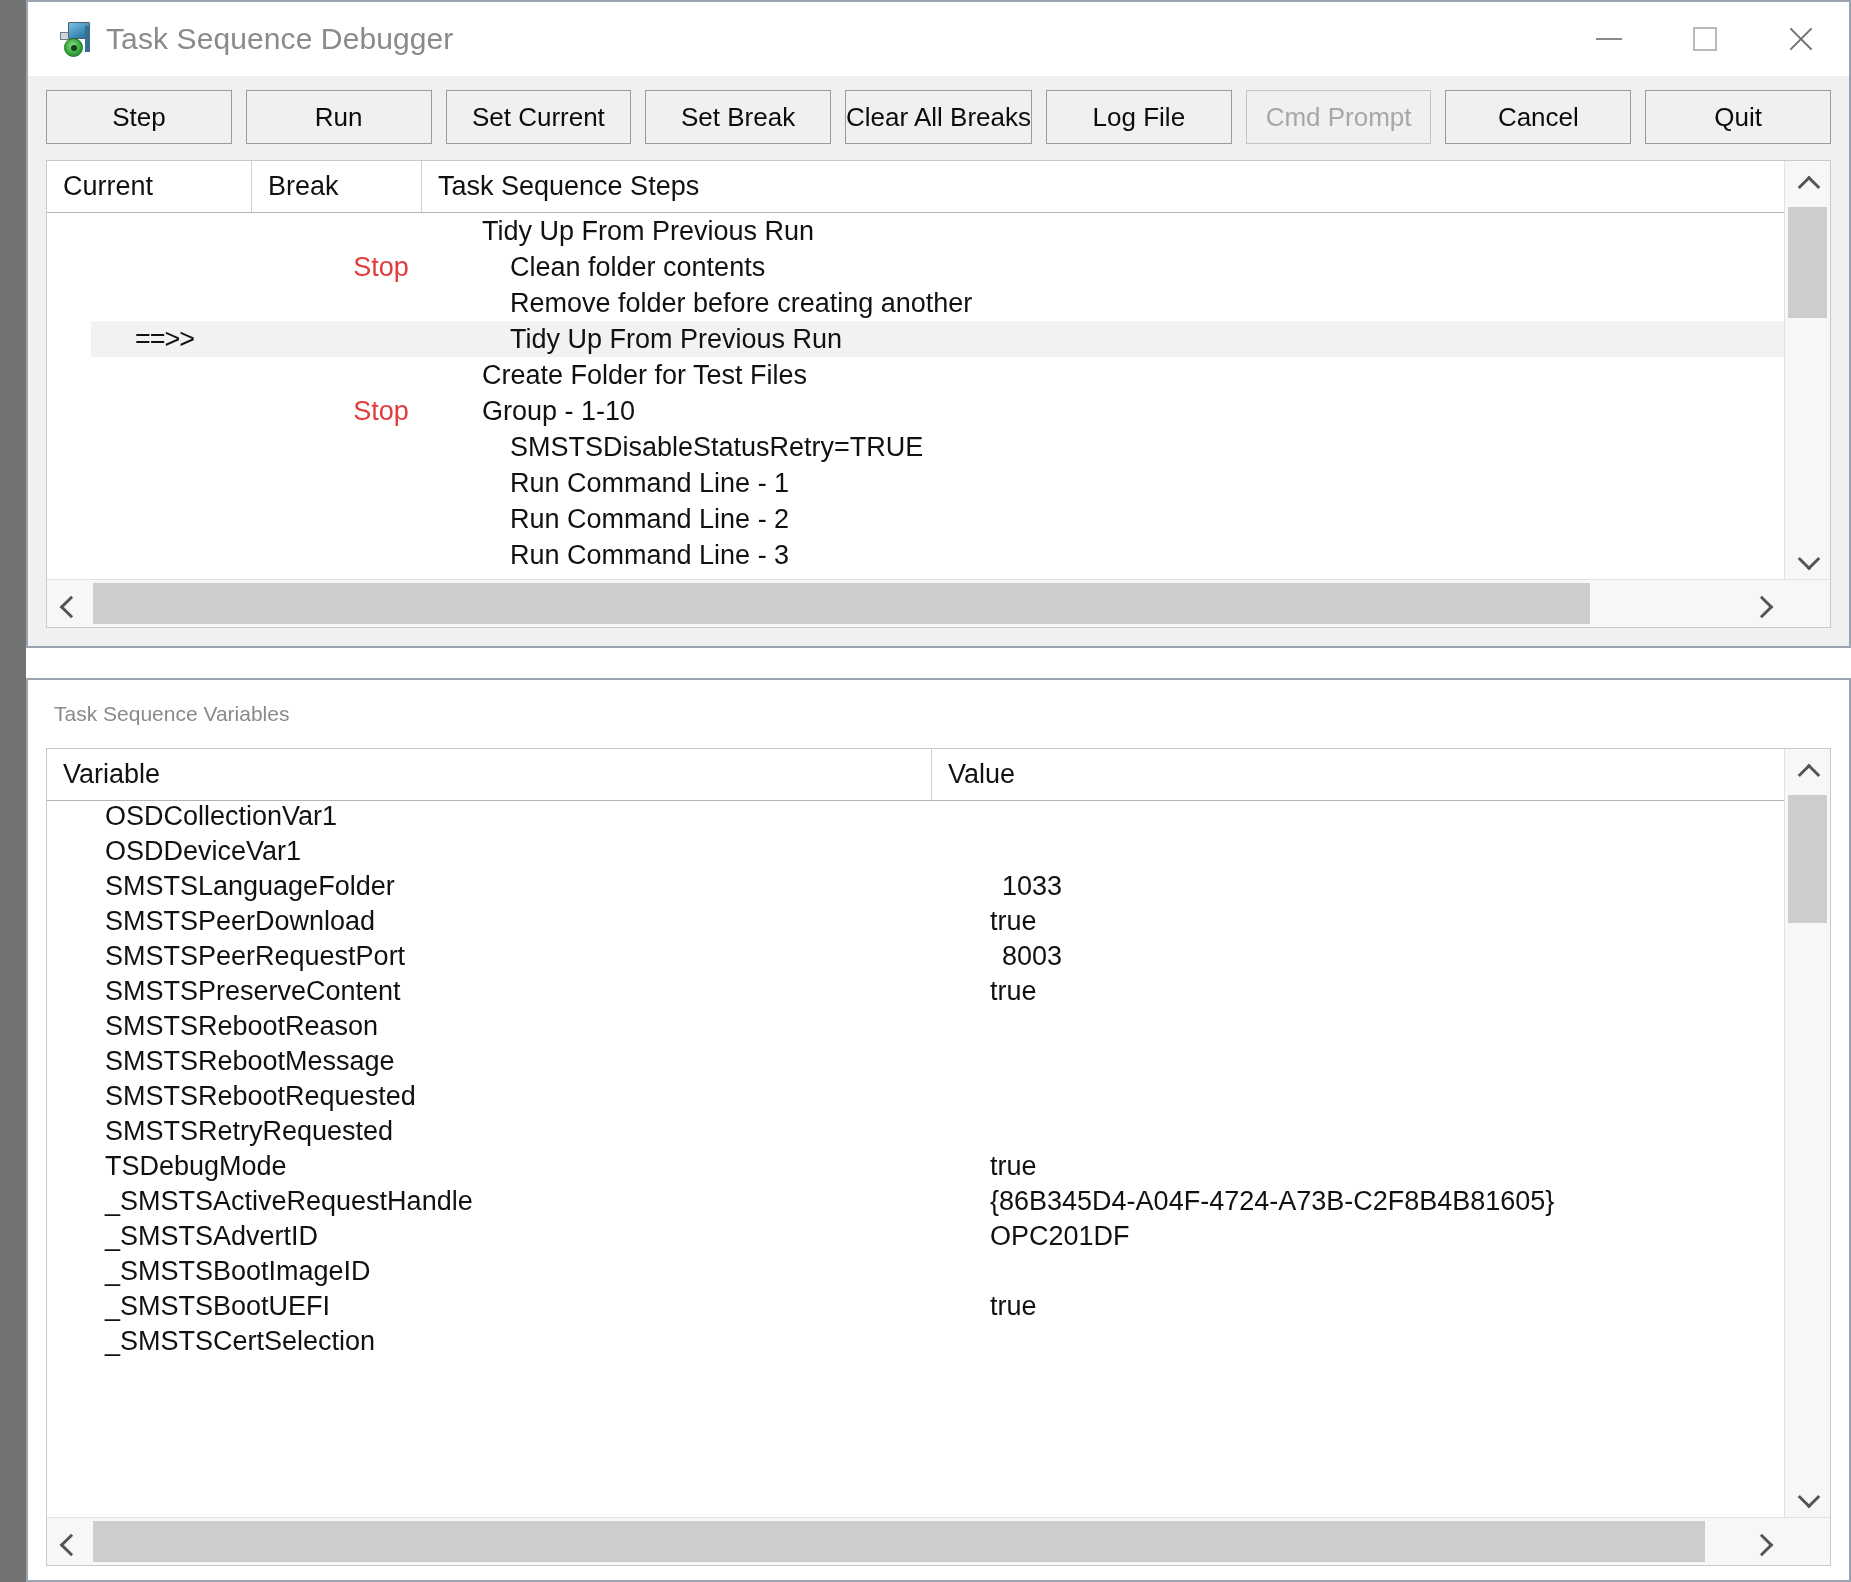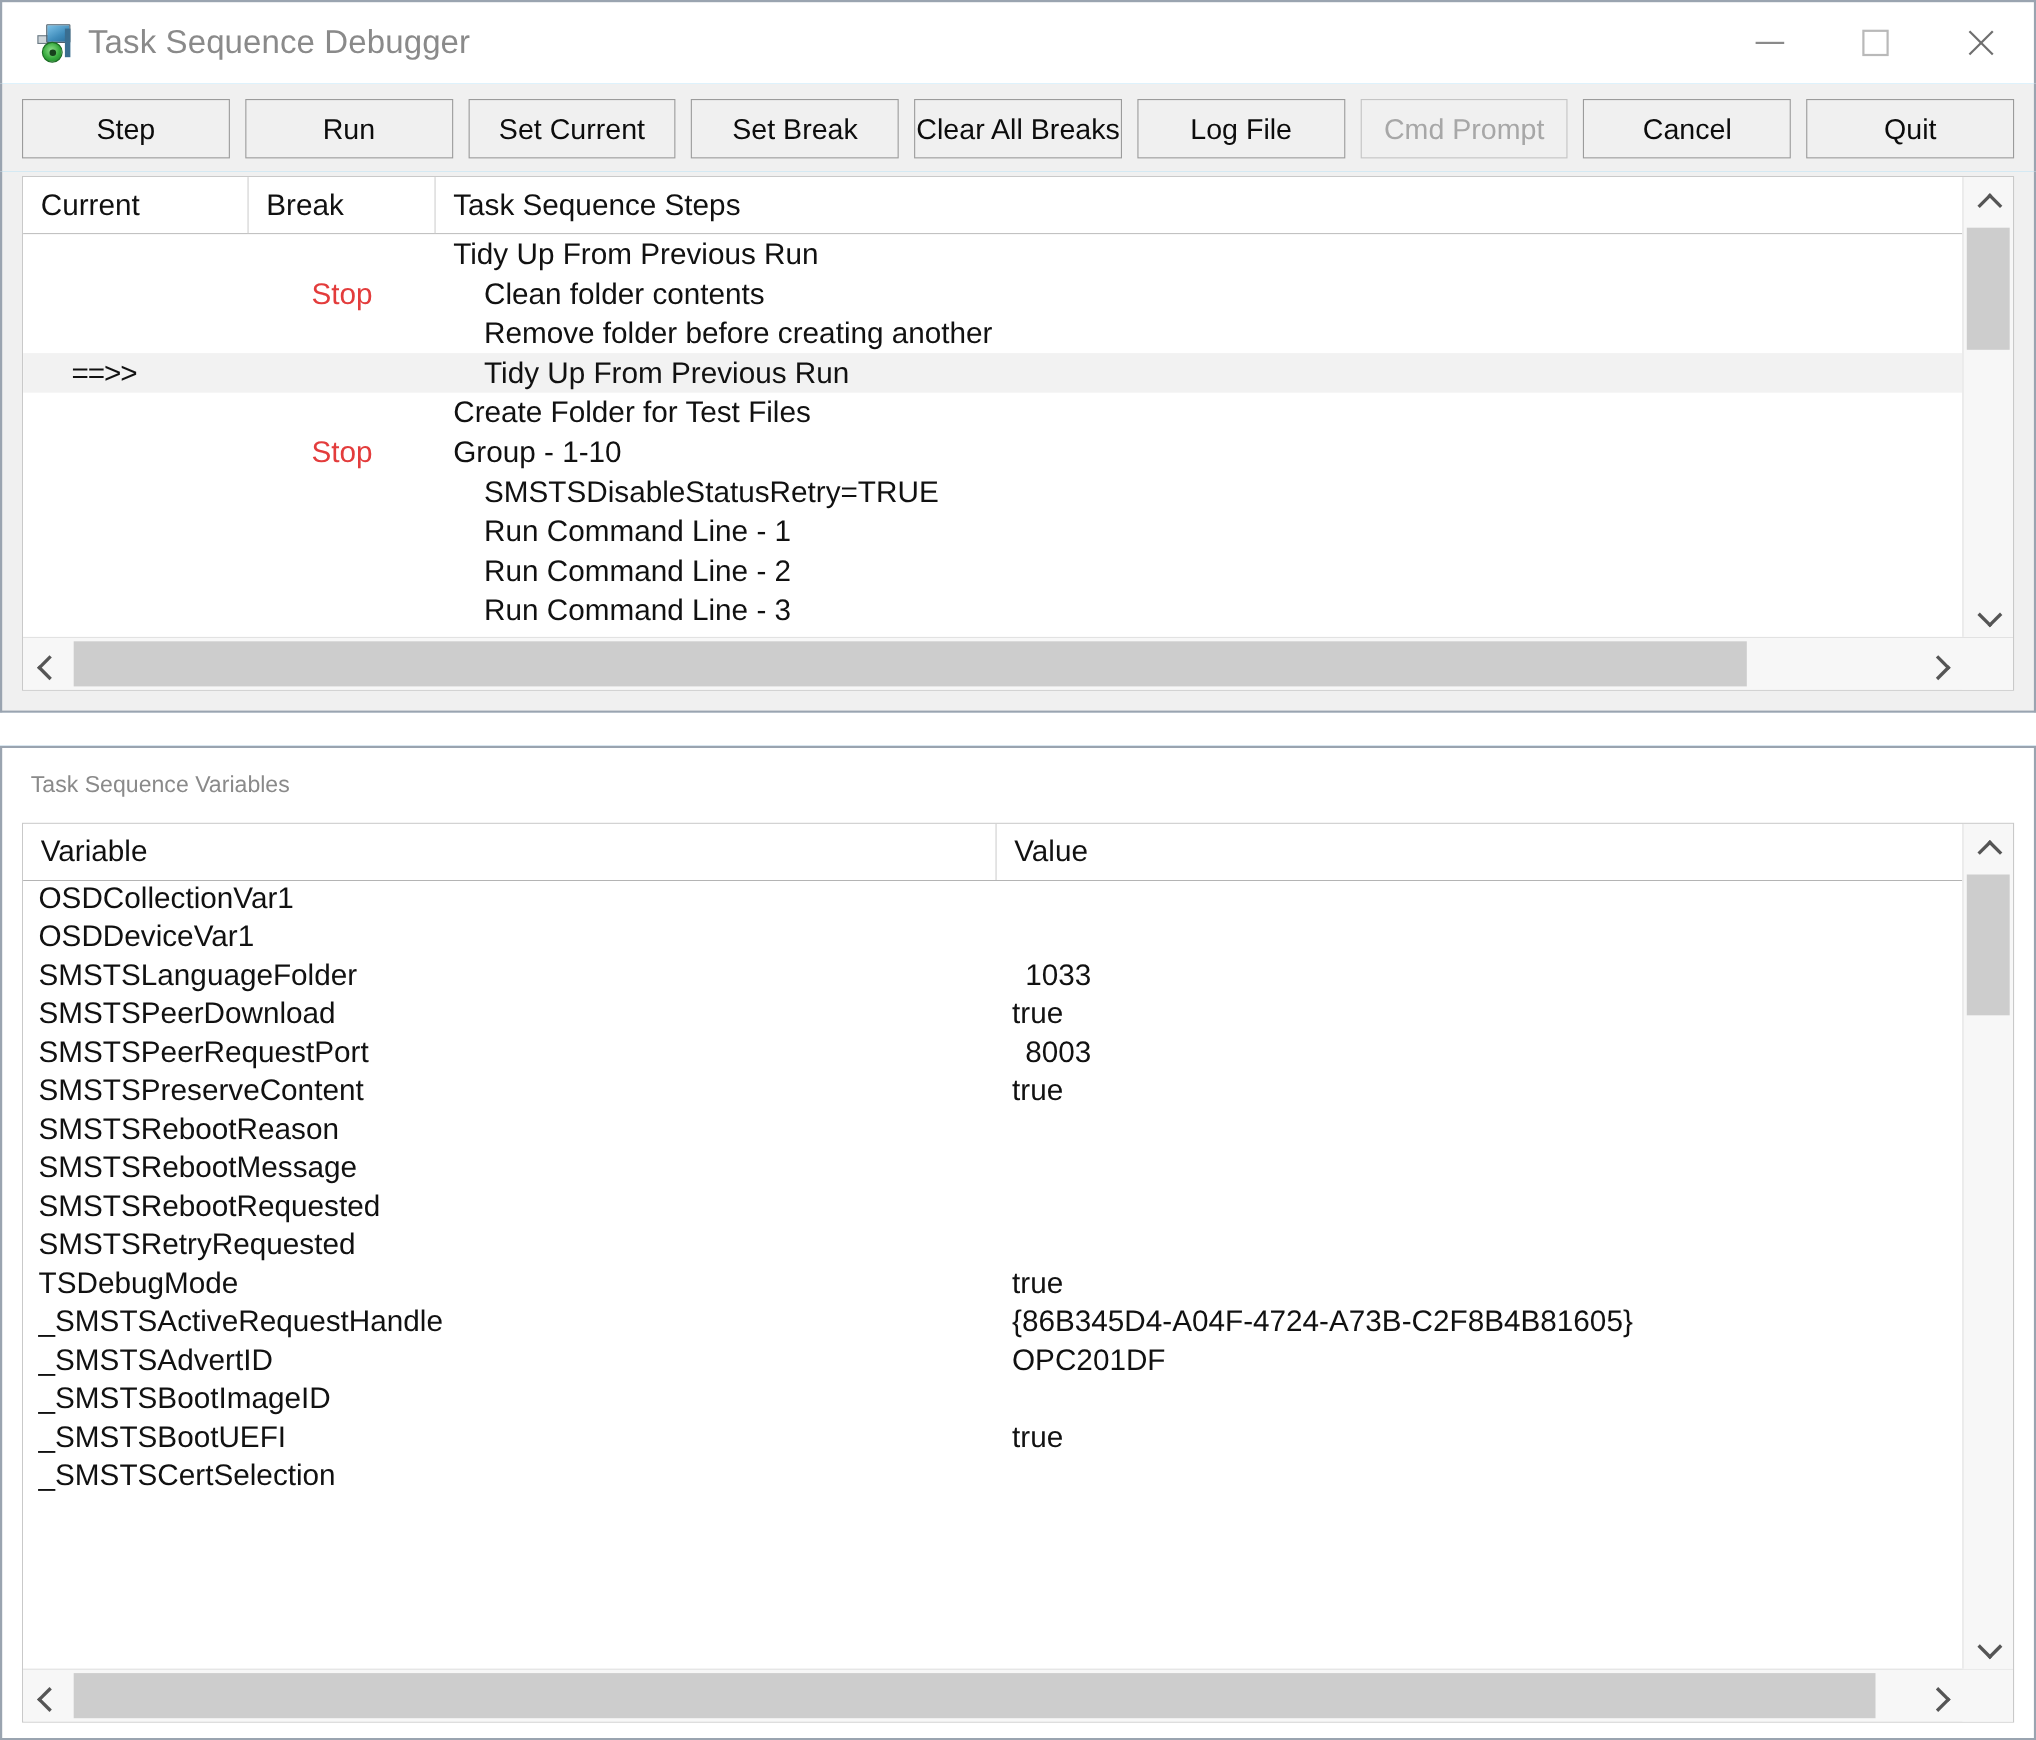--- a/index.html
+++ b/index.html
@@ -9,23 +9,24 @@
     width: 1851px; height: 1582px;
     background: #ffffff;
     font-family: "Liberation Sans", sans-serif;
     overflow: hidden;
   }
 
   .app-window {
     position: relative;
     width: 1851px;
     height: 1582px;
-    background: #7dd3fc;
+    background: #737373;
     display: flex;
     flex-direction: column;
+    padding-left: 26px;
   }
 
   
   .titlebar {
     height: 76px;
     min-height: 76px;
     background: #ffffff;
     border-top: 2px solid #9aa4b0;
     border-left: 2px solid #9aa4b0;
     border-right: 2px solid #9aa4b0;
@@ -194,20 +195,21 @@
     white-space: nowrap;
   }
   .lv-th.col-current { width: 205px; }
   .lv-th.col-break   { width: 170px; }
   .lv-th.col-steps   { flex: 1 1 auto; border-right: none; }
 
   .lv-rows {
     flex: 1 1 auto;
     overflow: hidden;
     background: #ffffff;
+    margin-left: 44px;
   }
   .lv-row {
     display: flex;
     height: 36px;
     align-items: center;
     cursor: default;
   }
   .lv-row.sel { background: #f2f2f2; }
   .cell-current {
     width: 205px;

